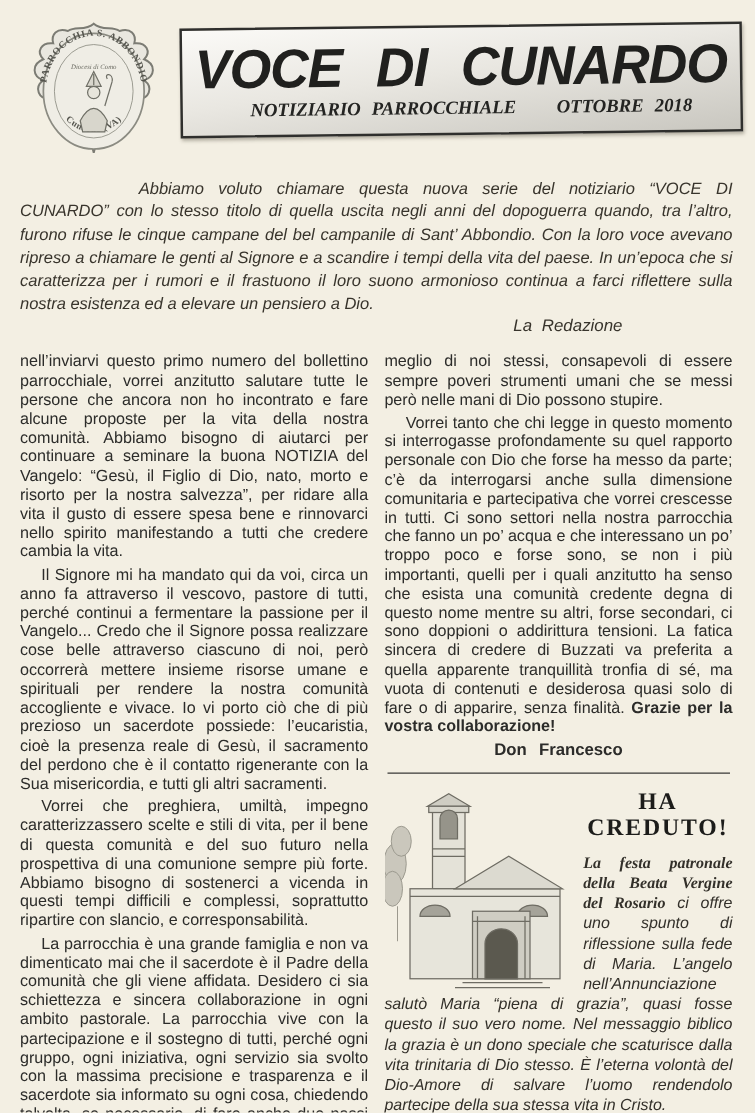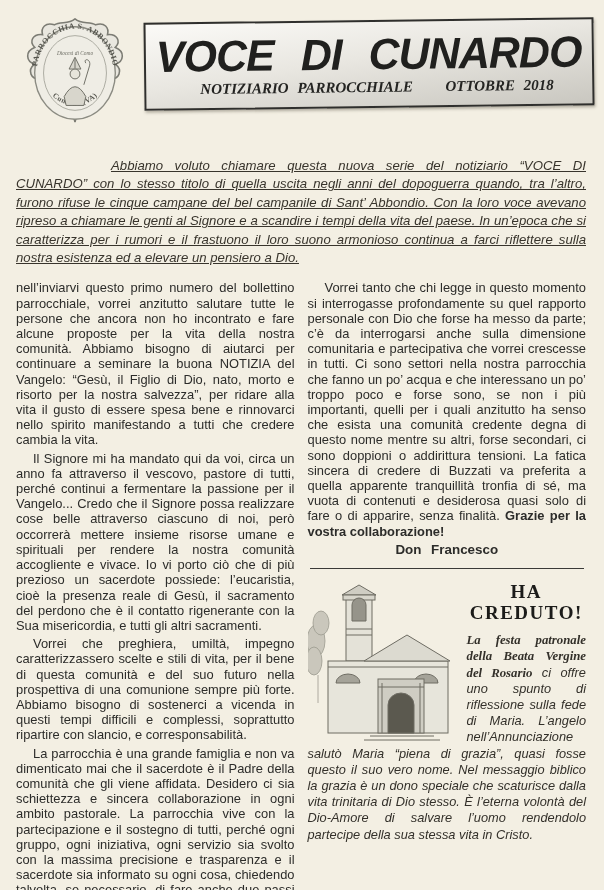--- a/index.html
+++ b/index.html
@@ -35,25 +35,24 @@
   .subtitle-row{
     display:flex;justify-content:space-between;
     padding:2px 28px 0 44px;
     font-family:"Liberation Serif",serif;
     font-weight:bold;font-style:italic;
     font-size:15px;color:#242422;word-spacing:5px;
   }
 
   
   .intro{
-    margin-top:23px;
+    margin-top:8px;
     font-style:italic;font-size:13.2px;line-height:18.4px;
     text-align:justify;color:#38342c;
     text-indent:95px;
-    text-decoration:underline;
   }
   .intro-signature{
     font-style:italic;font-size:13.5px;color:#38342c;
     text-align:right;padding-right:88px;margin-top:1px;word-spacing:4px;
   }
 
   
   .columns{display:flex;gap:13px;margin-top:13px;}
   .col{width:283px;font-size:12.9px;line-height:15.2px;text-align:justify;color:#2c2c2a;}
   .col p{margin:0 0 3px 0;}
@@ -112,31 +111,33 @@
     <div class="title-box">
       <div class="newsletter-title">VOCE  DI  CUNARDO</div>
       <div class="subtitle-row">
         <span>NOTIZIARIO  PARROCCHIALE</span>
         <span>OTTOBRE   2018</span>
       </div>
     </div>
   </div>
 
   <div class="intro">Abbiamo voluto chiamare questa nuova serie del notiziario “VOCE DI CUNARDO” con lo stesso titolo di quella uscita negli anni del dopoguerra quando, tra l’altro, furono rifuse le cinque campane del bel campanile di Sant’ Abbondio. Con la loro voce avevano ripreso a chiamare le genti al Signore e a scandire i tempi della vita del paese.  In un’epoca che si caratterizza per i rumori e il frastuono il loro suono armonioso continua a farci riflettere sulla nostra esistenza ed a elevare un pensiero a Dio.</div>
+  <div class="intro-signature">La  Redazione</div>
 
   <div class="columns">
 
     <div class="col">
       <p>nell’inviarvi questo primo numero del bollettino parrocchiale, vorrei anzitutto salutare tutte le persone che ancora non ho incontrato e fare alcune proposte per la vita della nostra comunità. Abbiamo bisogno di aiutarci per continuare a seminare la buona NOTIZIA del Vangelo: “Gesù, il Figlio di Dio, nato, morto e risorto per la nostra salvezza”, per ridare alla vita il gusto di essere spesa bene e rinnovarci nello spirito manifestando a tutti che credere cambia la vita.</p>
       <p class="ind">Il Signore mi ha mandato qui da voi, circa un anno fa attraverso il vescovo, pastore di tutti, perché continui a fermentare la passione per il Vangelo... Credo che il Signore possa realizzare cose belle attraverso ciascuno di noi, però occorrerà mettere insieme risorse umane e spirituali per rendere la nostra comunità accogliente e vivace. Io vi porto ciò che di più prezioso un sacerdote possiede:  l’eucaristia, cioè la presenza reale di Gesù, il sacramento del perdono che è il contatto rigenerante con la Sua misericordia, e tutti gli altri sacramenti.</p>
       <p class="ind">Vorrei che preghiera, umiltà, impegno caratterizzassero scelte e stili di vita, per il bene di questa comunità e del suo futuro nella prospettiva di una comunione sempre più forte.  Abbiamo bisogno di sostenerci a vicenda in questi tempi difficili e complessi, soprattutto ripartire con slancio, e corresponsabilità.</p>
       <p class="ind">La parrocchia è una grande famiglia e non va dimenticato mai che il sacerdote è il Padre della comunità che gli viene affidata.  Desidero ci sia schiettezza e sincera collaborazione in ogni ambito pastorale.  La parrocchia vive con la partecipazione e il sostegno di tutti, perché ogni gruppo, ogni iniziativa, ogni servizio sia svolto con la massima precisione e trasparenza e il sacerdote sia informato su ogni cosa, chiedendo talvolta, se necessario, di fare anche due passi indietro per farne poi quattro in avanti. Una comunità cresce e matura quando ognuno sa di dover fare bene la propria parte per il bene di tutti, altrimenti zoppica e non procede sicura. Vogliamo da subito coltivare stima reciproca, perdono e correzione fraterna, per offrire il</p>
     </div>
 
     <div class="col">
+      <p>meglio di noi stessi, consapevoli di essere sempre poveri strumenti umani che se messi però nelle mani di Dio possono stupire.</p>
       <p class="ind"><span>Vorrei tanto che chi legge in questo momento si interrogasse profondamente su quel rapporto personale con Dio che forse ha messo da parte; c’è da interrogarsi anche sulla dimensione comunitaria e partecipativa che vorrei crescesse in tutti.  Ci sono settori nella nostra parrocchia che fanno un po’ acqua e che interessano un po’ troppo poco e forse sono, se non i più importanti, quelli per i quali anzitutto ha senso che esista una comunità credente  degna di questo nome mentre su altri, forse secondari, ci sono doppioni o addirittura tensioni. La fatica sincera di credere di Buzzati va preferita a quella apparente tranquillità tronfia di sé, ma vuota di contenuti e desiderosa quasi solo di fare o di apparire, senza  finalità. </span><span class="closing-bold">Grazie per la vostra collaborazione!</span></p>
       <p class="letter-signature">Don  Francesco</p>
 
       <hr class="divider">
 
       <div class="article">
 
         <svg class="church" viewBox="0 0 150 160">
 
           <g fill="#c3c1b6" stroke="#8d8b80" stroke-width="0.8" opacity="0.85">

